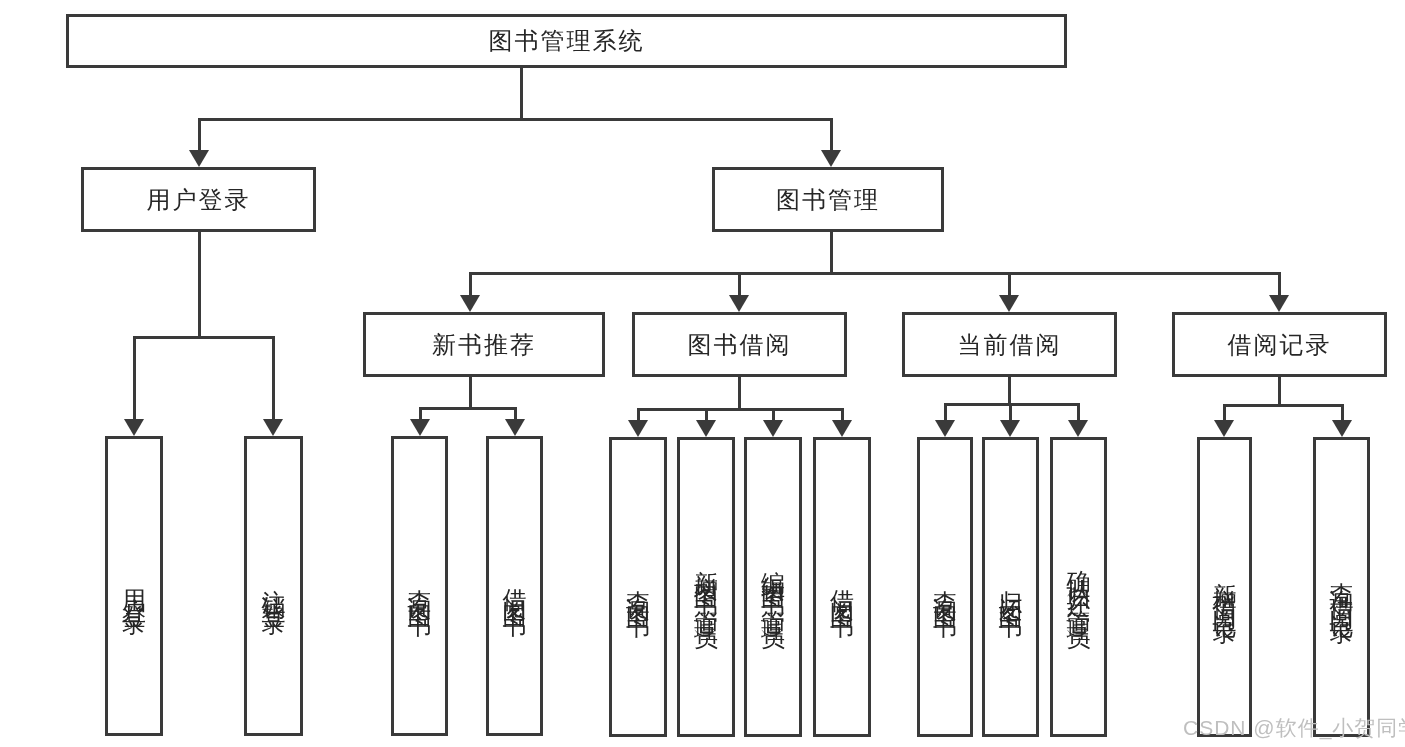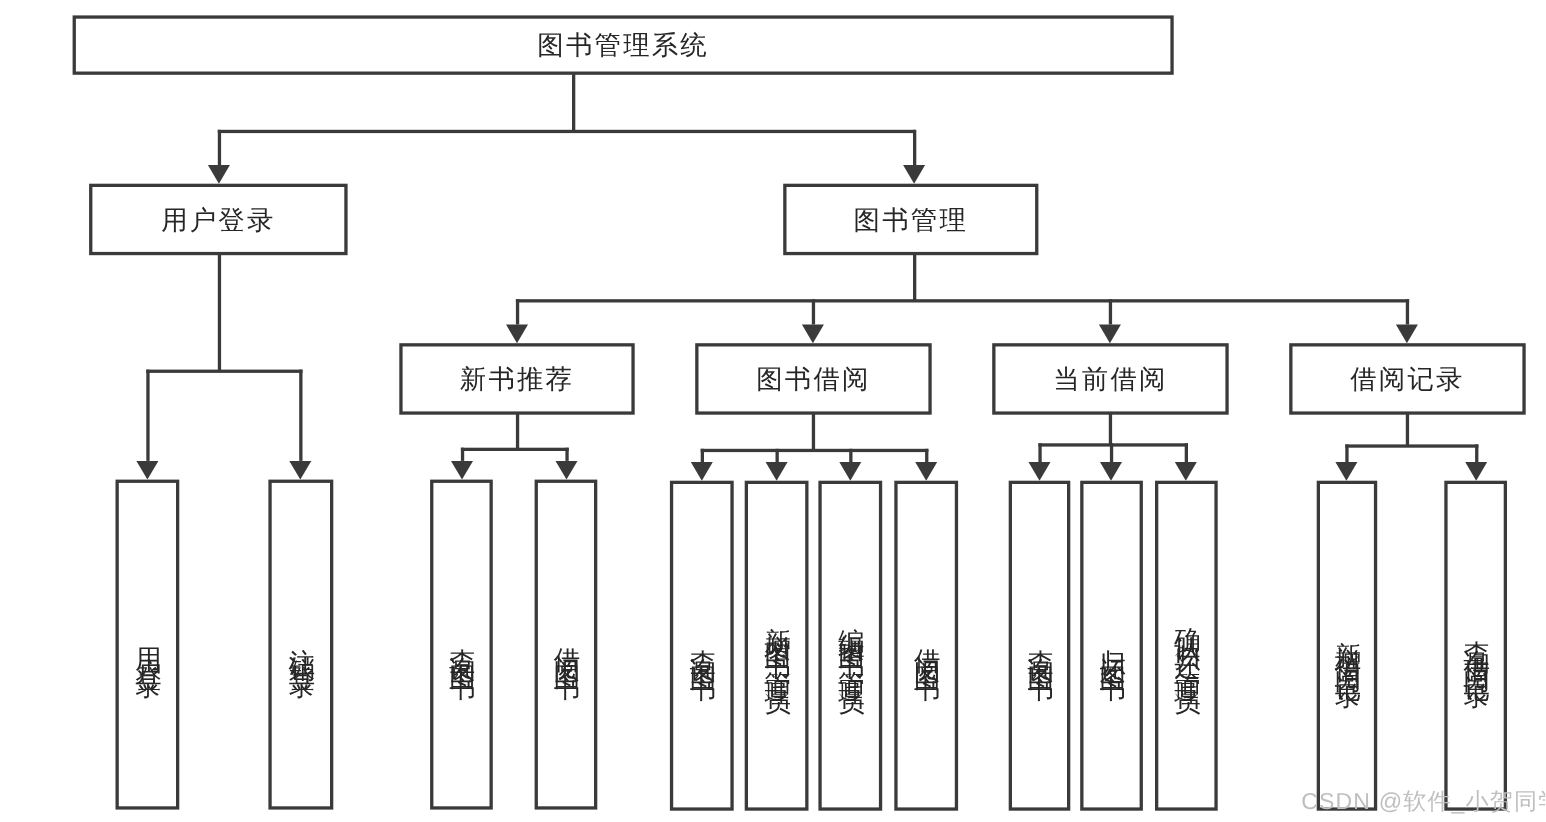--- a/index.html
+++ b/index.html
@@ -70,21 +70,21 @@
   <div class="arrow" style="left:132.5px;top:336px;height:83px;"></div>
   <div class="arrow" style="left:271.5px;top:336px;height:83px;"></div>
 
   <div class="vline" style="left:829.5px;top:230px;height:44px;"></div>
   <div class="hline" style="left:469px;top:272px;width:812px;"></div>
   <div class="arrow" style="left:468.5px;top:272px;height:23px;"></div>
   <div class="arrow" style="left:737.5px;top:272px;height:23px;"></div>
   <div class="arrow" style="left:1007.5px;top:272px;height:23px;"></div>
   <div class="arrow" style="left:1277.5px;top:272px;height:23px;"></div>
 
-  <div class="node" style="left:363px;top:312px;width:214px;height:65px;">新书推荐</div>
+  <div class="node" style="left:363px;top:312px;width:242px;height:65px;">新书推荐</div>
   <div class="node" style="left:902px;top:312px;width:215px;height:65px;">当前借阅</div>
   <div class="node" style="left:632px;top:312px;width:215px;height:65px;">图书借阅</div>
   <div class="node" style="left:1172px;top:312px;width:215px;height:65px;">借阅记录</div>
 
   <div class="vline" style="left:468.5px;top:375px;height:34px;"></div>
   <div class="hline" style="left:419px;top:407px;width:98px;"></div>
   <div class="arrow" style="left:418.5px;top:407px;height:12px;"></div>
   <div class="arrow" style="left:513.5px;top:407px;height:12px;"></div>
 
   <div class="vline" style="left:737.5px;top:375px;height:35px;"></div>

